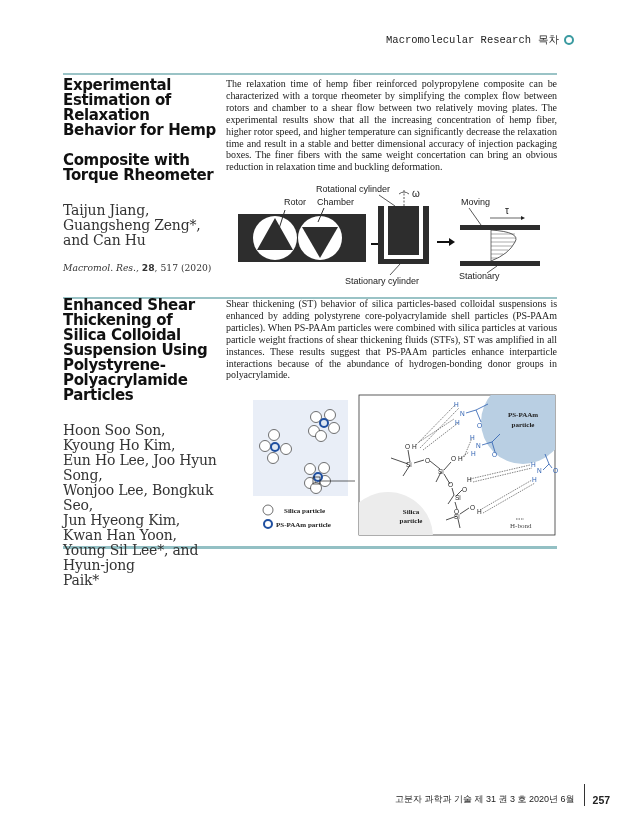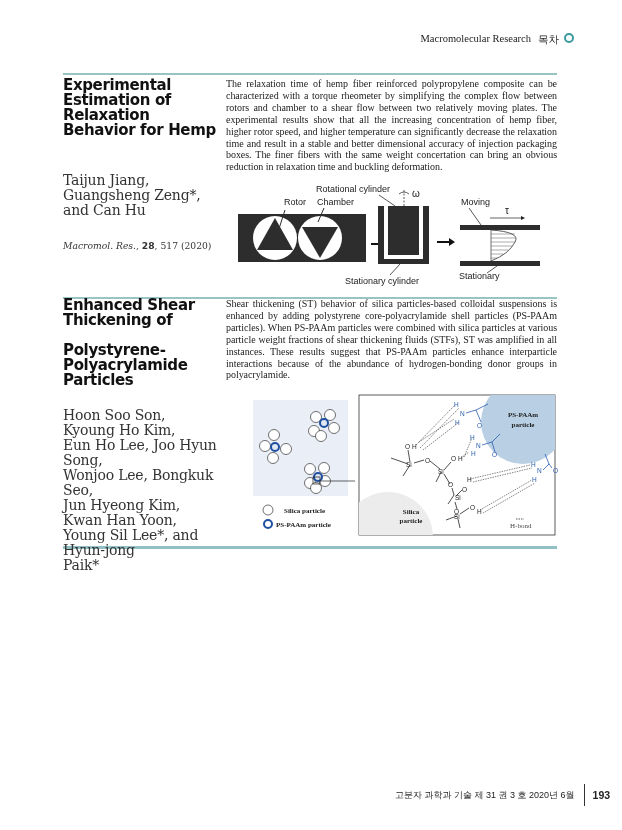--- a/index.html
+++ b/index.html
@@ -1,37 +1,37 @@
 <!DOCTYPE html>
 <html><head>
 <meta charset="utf-8">
 <style>
   html, body { margin:0; padding:0; background:#ffffff; }
   body { width:622px; height:830px; position:relative; overflow:hidden;
          font-family:"DejaVu Serif", serif; color:#1a1a1a; }
-  .header { position:absolute; top:33px; right:48px; display:flex; 
-            font-family:Liberation Serif, serif; font-size:10.5px; color:#222; }
+  .header { position:absolute; top:33px; right:48px; display:flex; align-items:center;
+            font-family:Liberation Mono, monospace; font-size:10.5px; color:#222; }
   .header .kr { margin-left:7px; }
   .header .dot { width:6px; height:6px; border:2.5px solid #3a9aa0; border-radius:50%;
                  margin-left:5px; background:#fff; }
   .rule { position:absolute; left:63px; width:494px; height:2px; background:#9ac3c6; }
   .rule.bottom { height:3px; background:#93c0c4; }
   .entry { position:absolute; left:63px; width:494px; }
   .left { position:absolute; left:0; top:0; width:155px; }
   .right { position:absolute; left:163px; top:0; width:331px; }
   .title { font-family:"DejaVu Sans", sans-serif; font-weight:bold; font-size:15px;
            line-height:15px; color:#111; letter-spacing:-0.35px; margin:0; }
   .authors { font-size:14px; line-height:15px; color:#333; margin-top:20px; letter-spacing:-0.2px; }
-  .cite { font-size:9.2px; line-height:15px; color:#333; margin-top:20px; }
+  .cite { font-size:9.2px; line-height:15px; color:#333; margin-top:12px; }
   .cite .j { font-style:italic; }
   .cite .vol { font-weight:bold; font-family:"DejaVu Sans", sans-serif; }
   .abstract { font-family:"Liberation Serif", serif; font-size:10px; line-height:11.9px;
               color:#222; text-align:justify; margin:0; letter-spacing:-0.05px; }
   .fig { position:absolute; }
-  .footer { position:absolute; top:784px; left:395px; display:flex; align-items:center;
+  .footer { position:absolute; top:784px; left:395px; display:flex; align-items:flex-end;
             font-family:"Liberation Sans", sans-serif; font-size:9px; color:#222; }
   .footer .bar { width:1px; height:22px; background:#333; margin:0 8px 0 9px; }
   .footer .page { font-weight:bold; font-size:10.5px; }
   svg text { font-family:"Liberation Sans", sans-serif; }
   .sfont { font-family:"Liberation Serif", serif; }
 </style>
 </head>
 <body>
 
 <div class="header">
@@ -43,20 +43,21 @@
 <div class="rule" style="top:73px;"></div>
 <div class="rule" style="top:297px;"></div>
 <div class="rule bottom" style="top:546px;"></div>
 
 <div class="entry" style="top:78px; height:210px;">
   <div class="left">
     <p class="title">
       <span>Experimental Estimation of</span><br>
       <span>Relaxation Behavior for Hemp</span><br>
       <br>
+      <span>Composite with Torque Rheometer</span>
     </p>
     <div class="authors">
       <span>Taijun Jiang, Guangsheng Zeng*,</span><br>
       <span>and Can Hu</span>
     </div>
     <div class="cite">
       <span class="j">Macromol. Res.</span><span class="j">,</span>
       <span class="vol">28</span><span>, 517 (2020)</span>
     </div>
   </div>
@@ -113,21 +114,21 @@
   <text x="236" y="25" font-size="9" fill="#222">Moving</text>
   <line x1="244" y1="28" x2="256" y2="45" stroke="#2d2d2d" stroke-width="0.8"></line>
   <text x="234" y="99" font-size="9" fill="#222">Stationary</text>
   <line x1="262" y1="93" x2="272" y2="86" stroke="#2d2d2d" stroke-width="0.8"></line>
 </svg>
 
 <div class="entry" style="top:298px; height:240px;">
   <div class="left">
     <p class="title">
       <span>Enhanced Shear Thickening of</span><br>
-      <br>
+      <span>Silica Colloidal Suspension Using</span><br>
       <span>Polystyrene-Polyacrylamide</span><br>
       <span>Particles</span>
     </p>
     <div class="authors">
       <span>Hoon Soo Son, Kyoung Ho Kim,</span><br>
       <span>Eun Ho Lee, Joo Hyun Song,</span><br>
       <span>Wonjoo Lee, Bongkuk Seo,</span><br>
       <span>Jun Hyeong Kim, Kwan Han Yoon,</span><br>
       <span>Young Sil Lee*, and Hyun-jong</span><br>
       <span>Paik*</span>
@@ -260,14 +261,14 @@
     <line x1="232" y1="118" x2="284" y2="88"></line>
       <line x1="235" y1="121" x2="287" y2="91"></line>
   </g>
   <line x1="268" y1="127" x2="276" y2="127" stroke="#333" stroke-width="0.8" stroke-dasharray="1.5,1"></line>
   <text x="262" y="136" class="sfont" font-size="7" fill="#444">H-bond</text>
 </svg>
 
 <div class="footer">
   <span>고분자 과학과 기술 제 31 권 3 호 2020년 6월</span>
   <span class="bar"></span>
-  <span class="page">193</span>
+  <span class="page">257</span>
 </div>
 
 </body></html>

